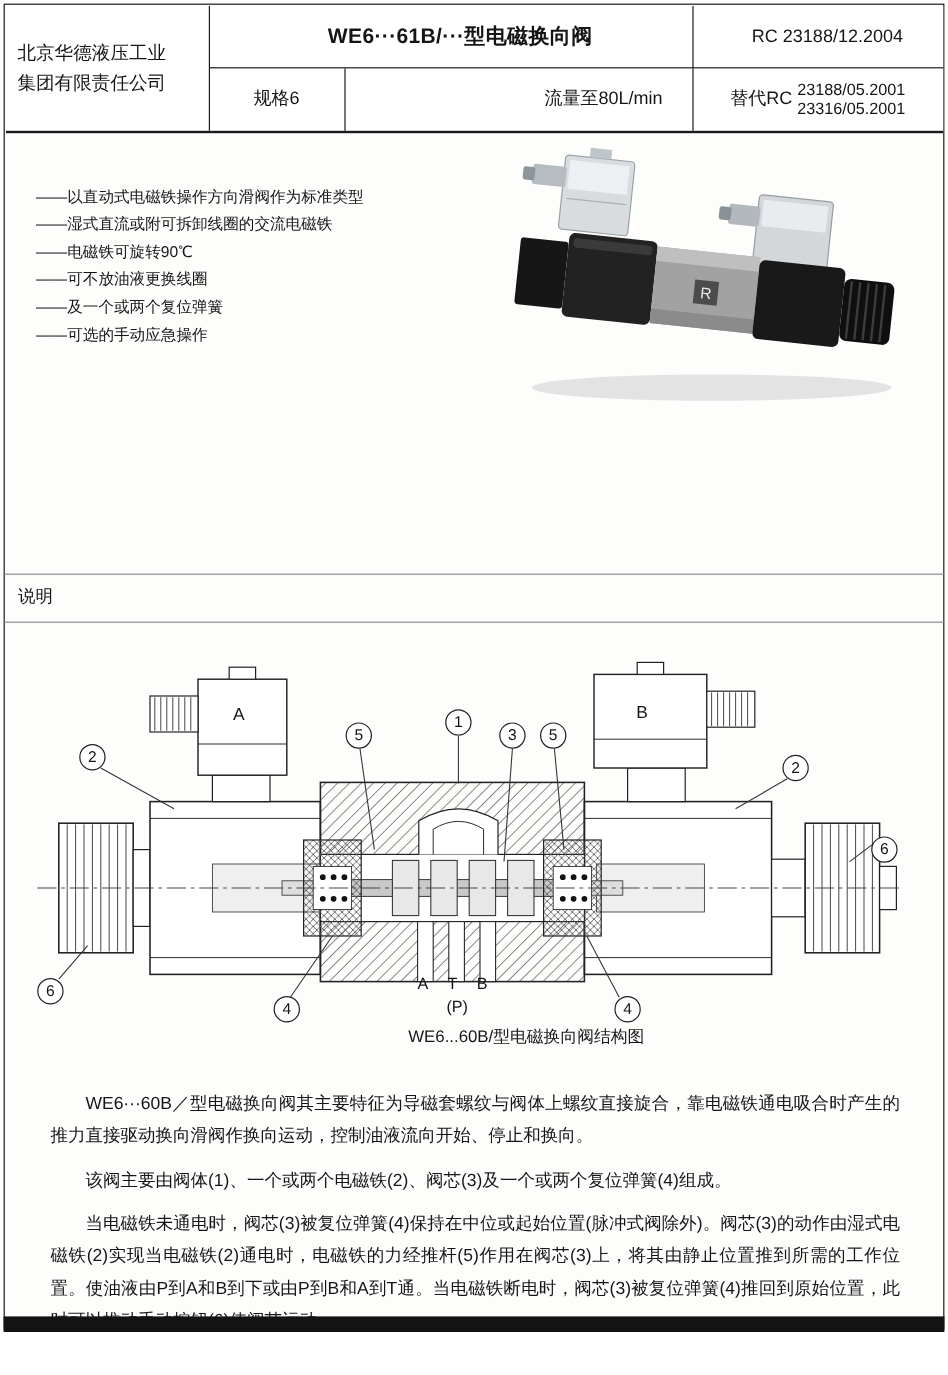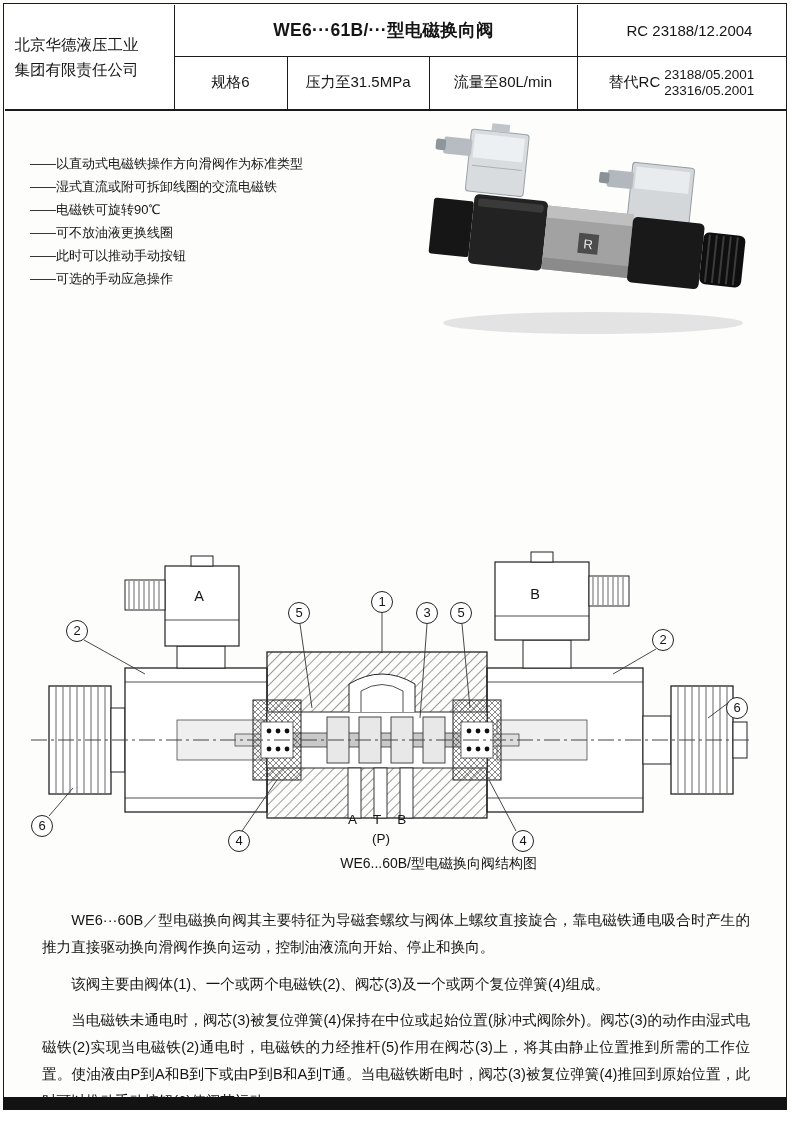--- a/index.html
+++ b/index.html
@@ -68,37 +68,36 @@
   <div class="frame"></div>
 
   <header class="header">
     <div class="cell company b-r">
       <span>北京华德液压工业</span>
       <span>集团有限责任公司</span>
     </div>
     <div class="cell title-cell b-r b-b">WE6···61B/···型电磁换向阀</div>
     <div class="cell rc-cell b-b">RC 23188/12.2004</div>
     <div class="cell spec-cell b-r">规格6</div>
-    <div class="cell pressure-cell b-r">压力至31.5MPa</div>
     <div class="cell flow-cell b-r">流量至80L/min</div>
     <div class="cell replace-cell">
       <span>替代RC</span>
       <span class="codes">
         <span>23188/05.2001</span>
         <span>23316/05.2001</span>
       </span>
     </div>
   </header>
 
   <ul class="features">
     <li>——以直动式电磁铁操作方向滑阀作为标准类型</li>
     <li>——湿式直流或附可拆卸线圈的交流电磁铁</li>
     <li>——电磁铁可旋转90℃</li>
     <li>——可不放油液更换线圈</li>
-    <li>——此时可以推动手动按钮</li>
+    <li>——及一个或两个复位弹簧</li>
     <li>——可选的手动应急操作</li>
   </ul>
 
   <div class="photo">
     <svg width="330" height="225" viewBox="0 0 330 225">
       <ellipse cx="168" cy="201" rx="150" ry="11" fill="#e3e3e3"></ellipse>
       <g transform="rotate(6 165 115)">
         <g>
           <rect x="36" y="20" width="58" height="62" rx="3" fill="#d8dcdf" stroke="#9aa1a6"></rect>
           <rect x="40" y="24" width="50" height="24" fill="#edf0f2"></rect>
@@ -131,20 +130,23 @@
             <line x1="291" y1="100" x2="291" y2="148"></line>
             <line x1="298" y1="100" x2="298" y2="148"></line>
             <line x1="305" y1="100" x2="305" y2="148"></line>
             <line x1="312" y1="100" x2="312" y2="148"></line>
           </g>
         </g>
       </g>
     </svg>
   </div>
 
+  <div class="section-bar">
+    <span>说明</span>
+  </div>
 
   <div class="diagram">
     <svg width="730" height="330" viewBox="0 0 730 330">
       <defs>
         <pattern id="hatch" width="7" height="7" patternUnits="userSpaceOnUse" patternTransform="rotate(45)">
           <line x1="0" y1="0" x2="0" y2="7" stroke="#3c3c3c" stroke-width="1"></line>
         </pattern>
         <pattern id="cross" width="6" height="6" patternUnits="userSpaceOnUse">
           <path d="M0,6 L6,0 M0,0 L6,6" stroke="#555" stroke-width="0.7"></path>
         </pattern>

